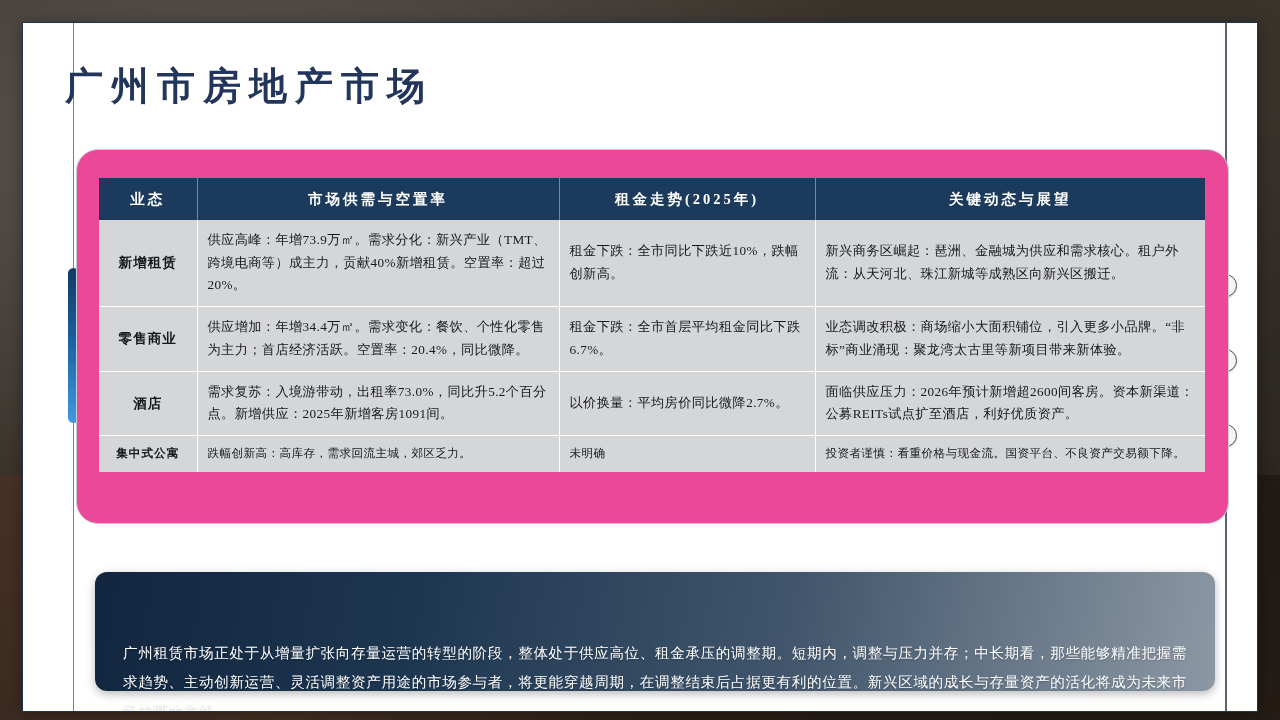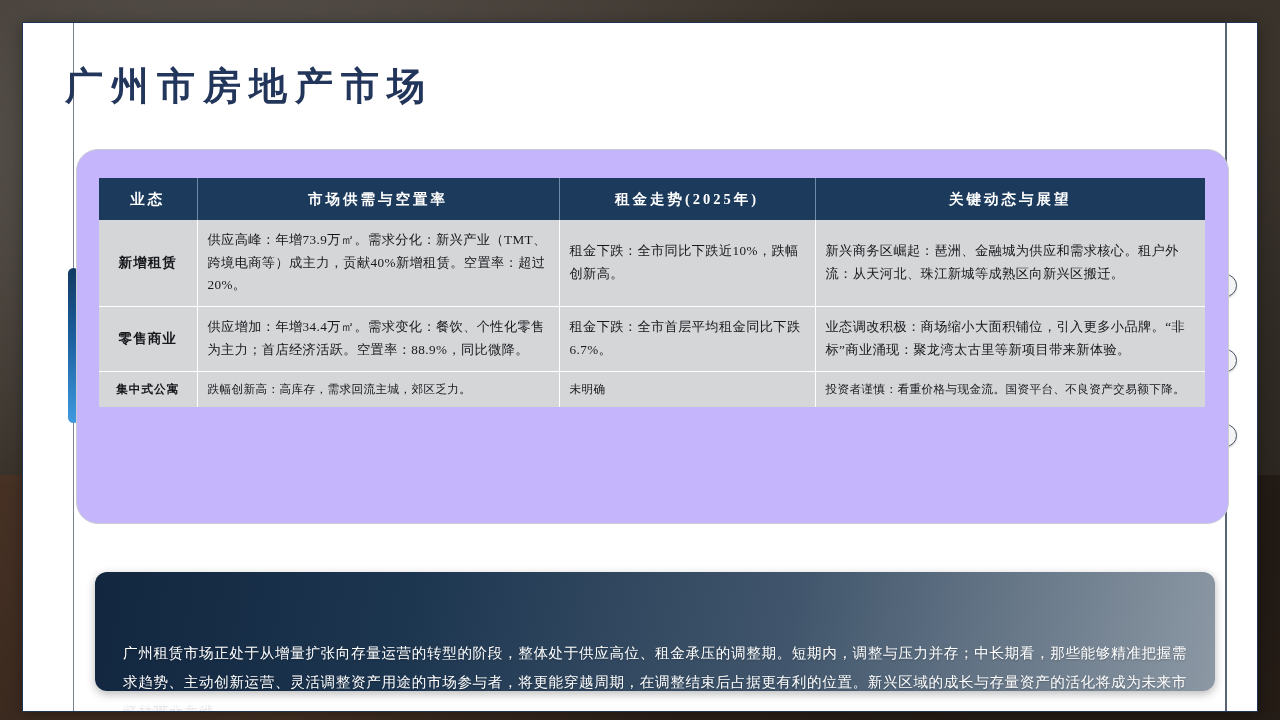--- a/index.html
+++ b/index.html
@@ -103,21 +103,21 @@
   .tl-dot.d2 { top: 326px; }
   .tl-dot.d3 { top: 401px; }
 
   
   .table-shell {
     position: absolute;
     left: 53px; top: 126px;
     width: 1153px; height: 375px;
     border: 1.3px solid #c9cdd2;
     border-radius: 22px;
-    background: #c4b5fd;
+    background: #ec4899;
   }
   table.data {
     position: absolute;
     left: 22px; top: 28px;
     width: 1106px;
     border-collapse: collapse;
     table-layout: fixed;
   }
   table.data col.c1 { width: 98px; }
   table.data col.c2 { width: 362px; }
@@ -218,23 +218,29 @@
       </thead>
       <tbody>
         <tr>
           <td class="seg">新增租赁</td>
           <td>供应高峰：年增73.9万㎡。需求分化：新兴产业（TMT、跨境电商等）成主力，贡献40%新增租赁。空置率：超过20%。</td>
           <td>租金下跌：全市同比下跌近10%，跌幅创新高。</td>
           <td>新兴商务区崛起：琶洲、金融城为供应和需求核心。租户外流：从天河北、珠江新城等成熟区向新兴区搬迁。</td>
         </tr>
         <tr>
           <td class="seg">零售商业</td>
-          <td>供应增加：年增34.4万㎡。需求变化：餐饮、个性化零售为主力；首店经济活跃。空置率：88.9%，同比微降。</td>
+          <td>供应增加：年增34.4万㎡。需求变化：餐饮、个性化零售为主力；首店经济活跃。空置率：20.4%，同比微降。</td>
           <td>租金下跌：全市首层平均租金同比下跌6.7%。</td>
           <td>业态调改积极：商场缩小大面积铺位，引入更多小品牌。“非标”商业涌现：聚龙湾太古里等新项目带来新体验。</td>
+        </tr>
+        <tr>
+          <td class="seg">酒店</td>
+          <td>需求复苏：入境游带动，出租率73.0%，同比升5.2个百分点。新增供应：2025年新增客房1091间。</td>
+          <td>以价换量：平均房价同比微降2.7%。</td>
+          <td>面临供应压力：2026年预计新增超2600间客房。资本新渠道：公募REITs试点扩至酒店，利好优质资产。</td>
         </tr>
         <tr class="compact">
           <td class="seg">集中式公寓</td>
           <td>跌幅创新高：高库存，需求回流主城，郊区乏力。</td>
           <td>未明确</td>
           <td>投资者谨慎：看重价格与现金流。国资平台、不良资产交易额下降。</td>
         </tr>
       </tbody>
     </table>
   </div>

